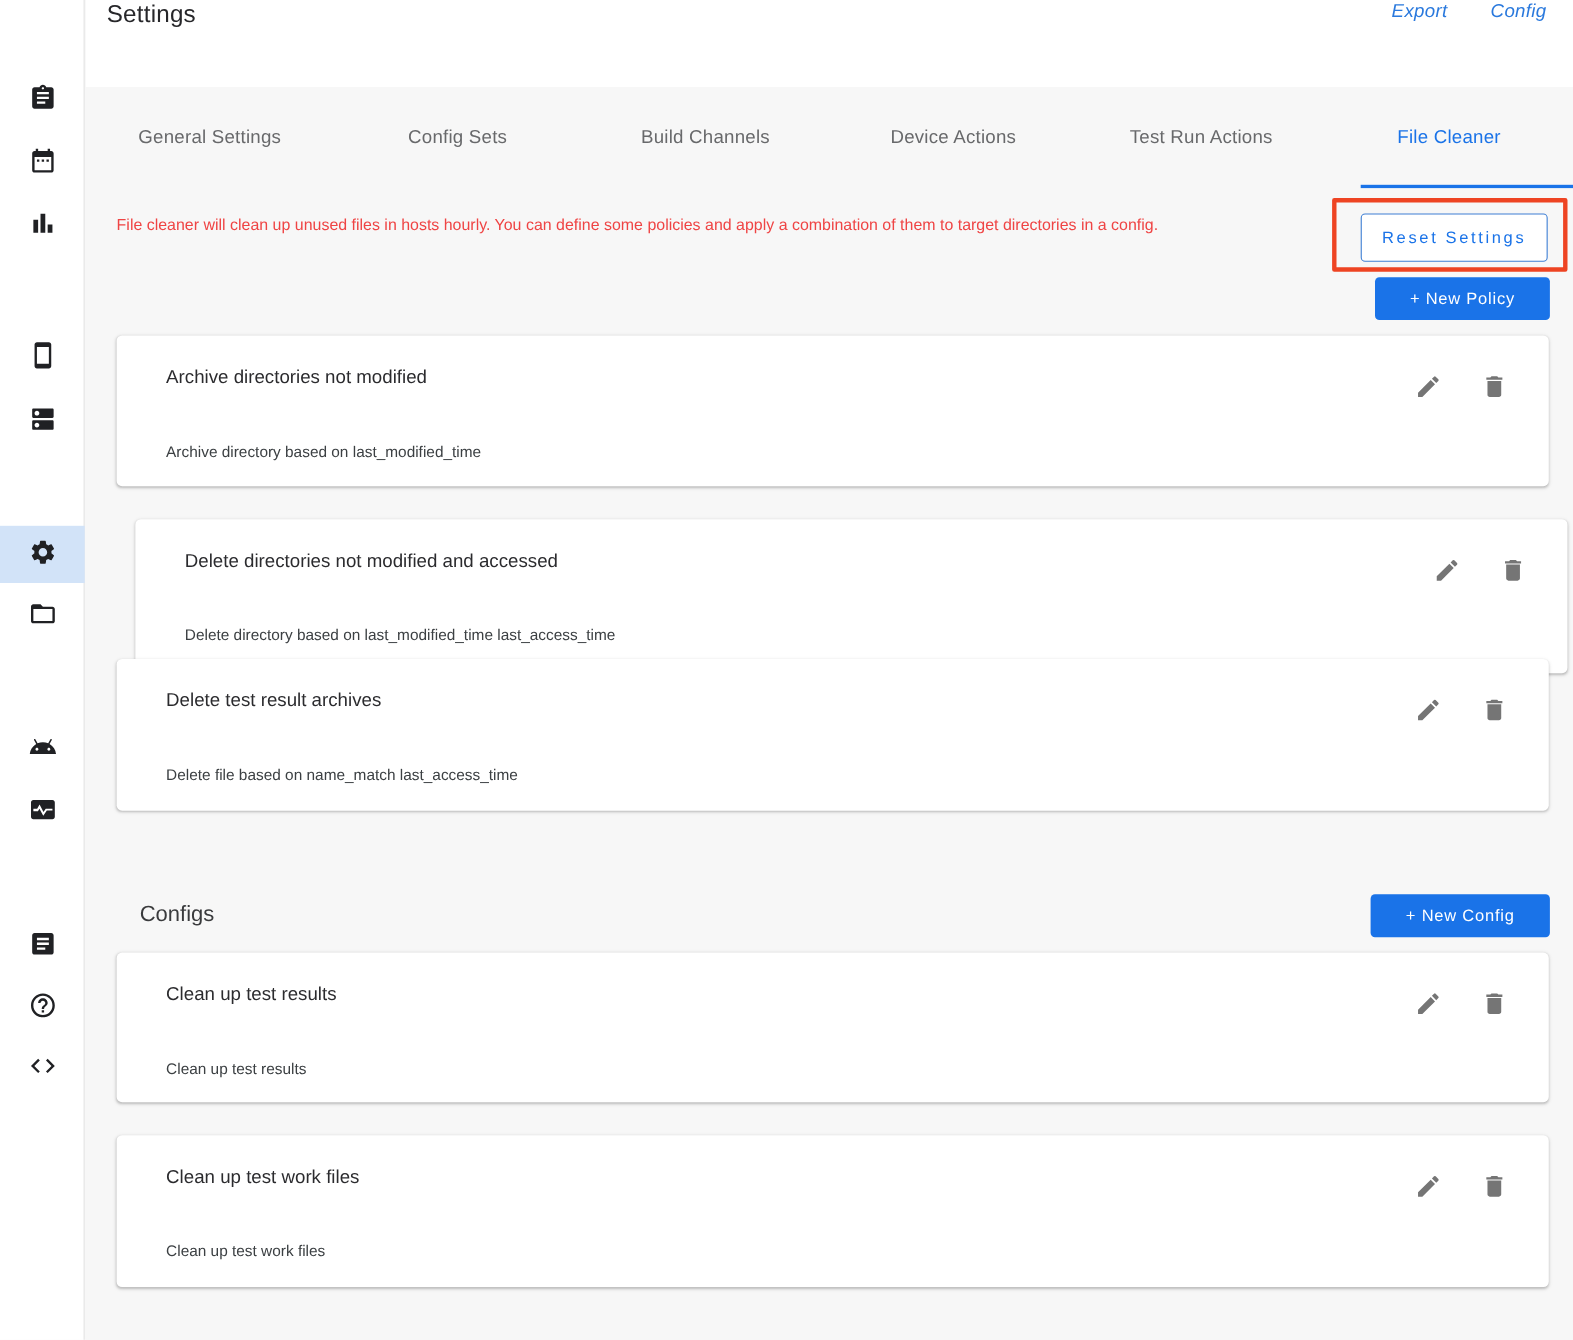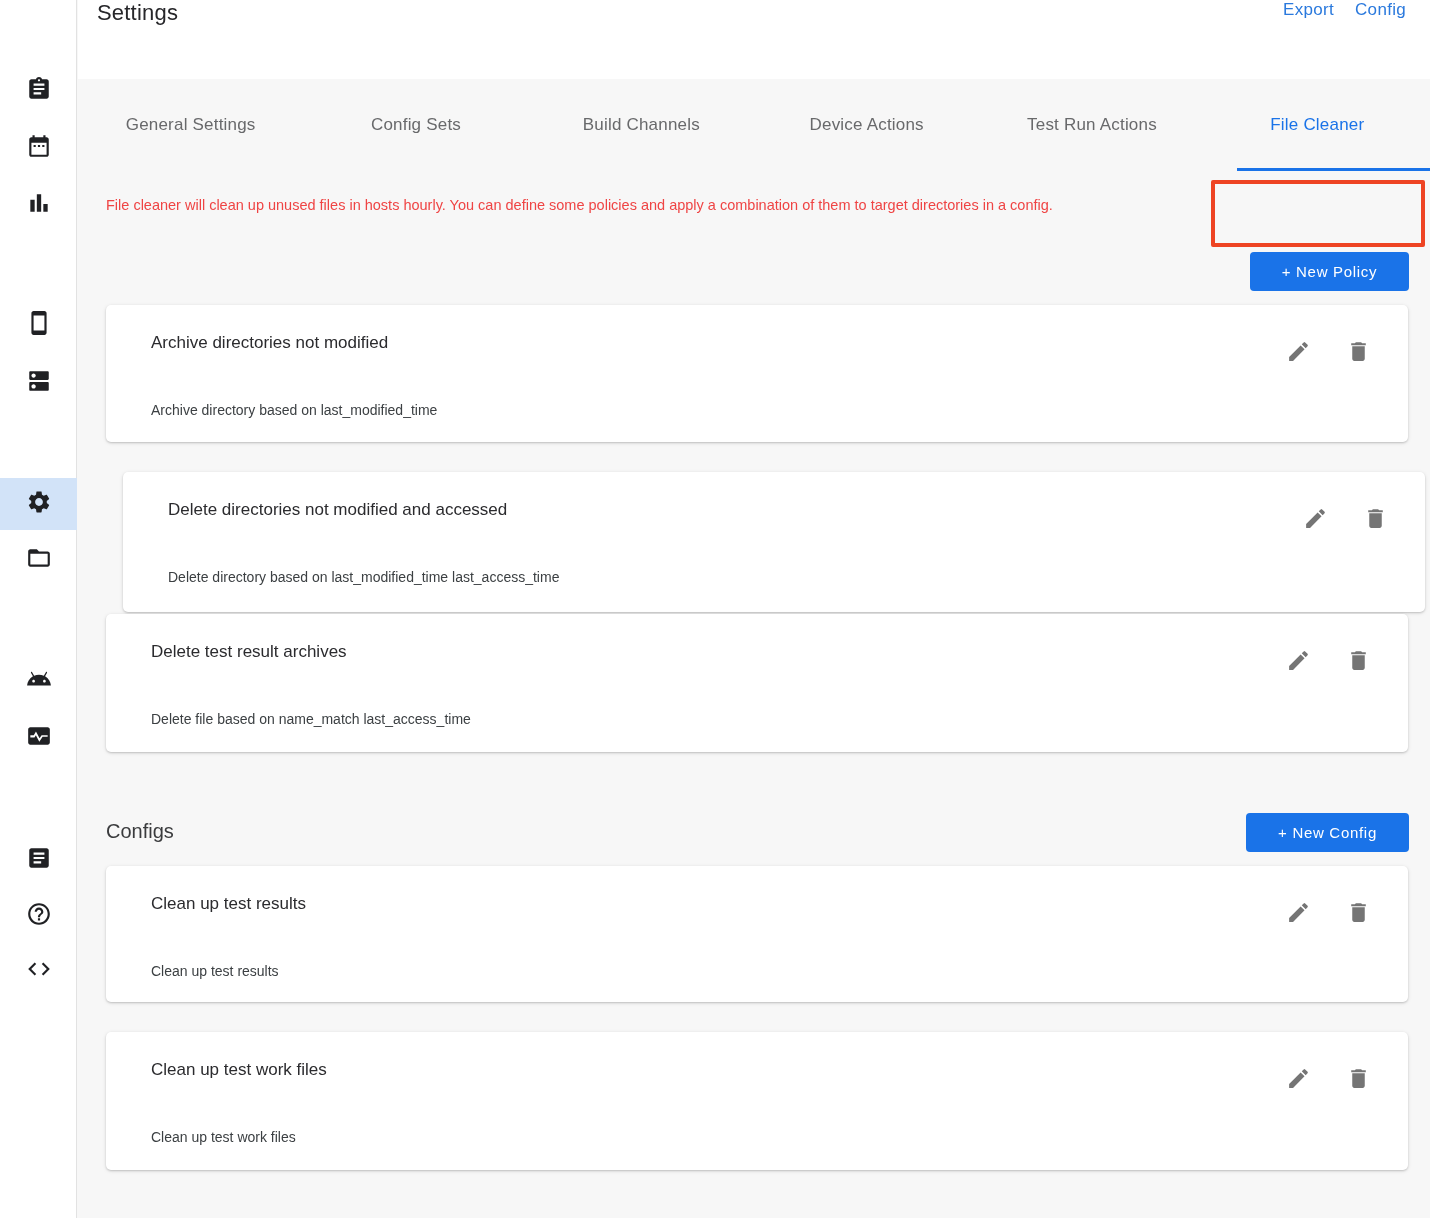--- a/index.html
+++ b/index.html
@@ -25,21 +25,21 @@
   .nav-item.selected { background:#d2e3f8; }
 
   
   .main { position:absolute; left:78px; top:0; width:1352px; height:1218px; background:#f7f7f7; }
 
   .header {
     position:absolute; left:0; top:0; width:100%; height:79px;
     background:#ffffff; display:flex; align-items:flex-start; padding:0 24px 0 19px;
   }
   .page-title { font-size:22px; color:#27272a; font-weight:400; letter-spacing:0.2px; }
-  .header-links { margin-left:auto; display:flex; gap:21px; }
+  .header-links { margin-left:auto; display:flex; gap:39px;font-style:italic; }
   .header-link { font-size:17px; color:#2a79dd; letter-spacing:0.3px; cursor:pointer; text-decoration:none; }
 
   
   .tabbar { position:absolute; left:0; top:79px; width:100%; height:92px; display:flex; }
   .tab {
     flex:1; display:flex; align-items:center; justify-content:center;
     font-size:17px; color:#68696b; letter-spacing:0.2px; cursor:pointer;
   }
   .tab.active { color:#1a73e8; }
   .ink-bar { position:absolute; right:0; bottom:0; width:193px; height:3px; background:#1a73e8; }
@@ -59,21 +59,21 @@
     position:absolute; height:39px; background:#1a73e8; border:none; border-radius:4px;
     color:#ffffff; font-size:15px; letter-spacing:0.7px;
     font-family:"Liberation Sans", sans-serif; cursor:pointer;
   }
   #new-policy-btn { left:1172px; top:252px; width:159px; }
   #new-config-btn { left:1168px; top:813px; width:163px; }
 
   
   .section-heading { position:absolute; left:28px; font-size:20px; color:#3a3b3d; font-weight:400; }
   #policies-heading { top:259px;margin-top:48px; }
-  #configs-heading  { top:820px; }
+  #configs-heading  { top:820px;margin-left:21px; }
 
   
   .card {
     position:absolute; left:28px; width:1302px; background:#ffffff; border-radius:5px;
     box-shadow:0 1px 2px rgba(0,0,0,0.16), 0 1px 4px rgba(0,0,0,0.10);
   }
   .card-title { position:absolute; left:45px; top:28px; font-size:17px; color:#2b2b2e; }
   .card-desc  { position:absolute; left:45px; top:97px; font-size:14px; color:#3c4043; }
   .card-actions { position:absolute; right:37px; top:34px; display:flex; gap:35px; }
   .icon-btn { width:25px; height:25px; background:none; border:none; padding:0; cursor:pointer; }
@@ -167,20 +167,21 @@
       <div class="tab">General Settings</div>
       <div class="tab">Config Sets</div>
       <div class="tab">Build Channels</div>
       <div class="tab">Device Actions</div>
       <div class="tab">Test Run Actions</div>
       <div class="tab active">File Cleaner</div>
       <div class="ink-bar"></div>
     </div>
 
     <p class="fc-desc">File cleaner will clean up unused files in hosts hourly. You can define some policies and apply a combination of them to target directories in a config.</p>
+    <button class="btn-outlined">Reset Settings</button>
 
     <h2 class="section-heading" id="policies-heading">Policies</h2>
     <button class="btn-filled" id="new-policy-btn">+ New Policy</button>
 
     <div class="card" style="top:305px; height:137px;">
       <div class="card-title">Archive directories not modified</div>
       <div class="card-desc">Archive directory based on last_modified_time</div>
       <div class="card-actions">
         <button class="icon-btn"><span><svg viewBox="0 0 24 24">
                 <path d="M3 17.25V21h3.75L17.81 9.94l-3.75-3.75L3 17.25zM20.71 7.04c.39-.39.39-1.02 0-1.41l-2.34-2.34a.9959.9959 0 0 0-1.41 0l-1.83 1.83 3.75 3.75 1.83-1.83z"></path>
@@ -197,21 +198,21 @@
       <div class="card-actions">
         <button class="icon-btn"><span><svg viewBox="0 0 24 24">
                 <path d="M3 17.25V21h3.75L17.81 9.94l-3.75-3.75L3 17.25zM20.71 7.04c.39-.39.39-1.02 0-1.41l-2.34-2.34a.9959.9959 0 0 0-1.41 0l-1.83 1.83 3.75 3.75 1.83-1.83z"></path>
               </svg></span></button>
         <button class="icon-btn"><span><svg viewBox="0 0 24 24">
                 <path d="M6 19c0 1.1.9 2 2 2h8c1.1 0 2-.9 2-2V7H6v12zM19 4h-3.5l-1-1h-5l-1 1H5v2h14V4z"></path>
               </svg></span></button>
       </div>
     </div>
 
-    <div class="card" style="top:614px; height:138px;text-align:right;">
+    <div class="card" style="top:599px; height:138px;text-align:right;">
       <div class="card-title">Delete test result archives</div>
       <div class="card-desc">Delete file based on name_match last_access_time</div>
       <div class="card-actions">
         <button class="icon-btn"><span><svg viewBox="0 0 24 24">
                 <path d="M3 17.25V21h3.75L17.81 9.94l-3.75-3.75L3 17.25zM20.71 7.04c.39-.39.39-1.02 0-1.41l-2.34-2.34a.9959.9959 0 0 0-1.41 0l-1.83 1.83 3.75 3.75 1.83-1.83z"></path>
               </svg></span></button>
         <button class="icon-btn"><span><svg viewBox="0 0 24 24">
                 <path d="M6 19c0 1.1.9 2 2 2h8c1.1 0 2-.9 2-2V7H6v12zM19 4h-3.5l-1-1h-5l-1 1H5v2h14V4z"></path>
               </svg></span></button>
       </div>

